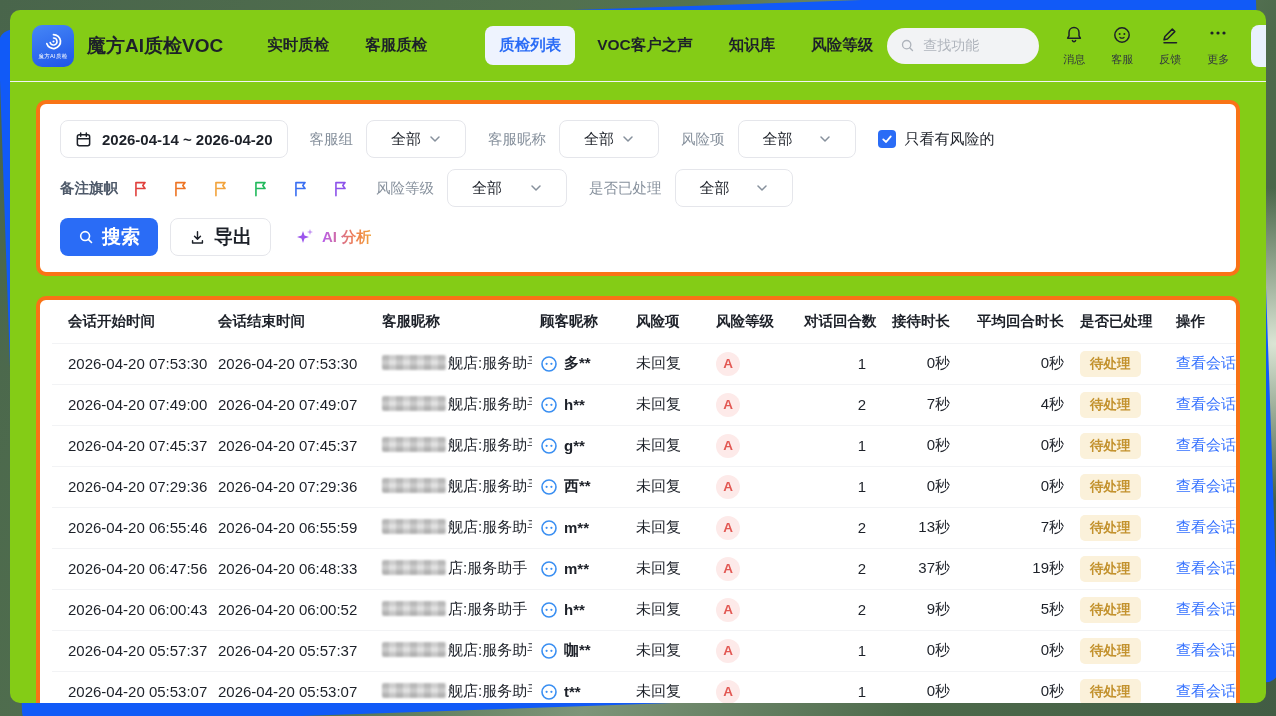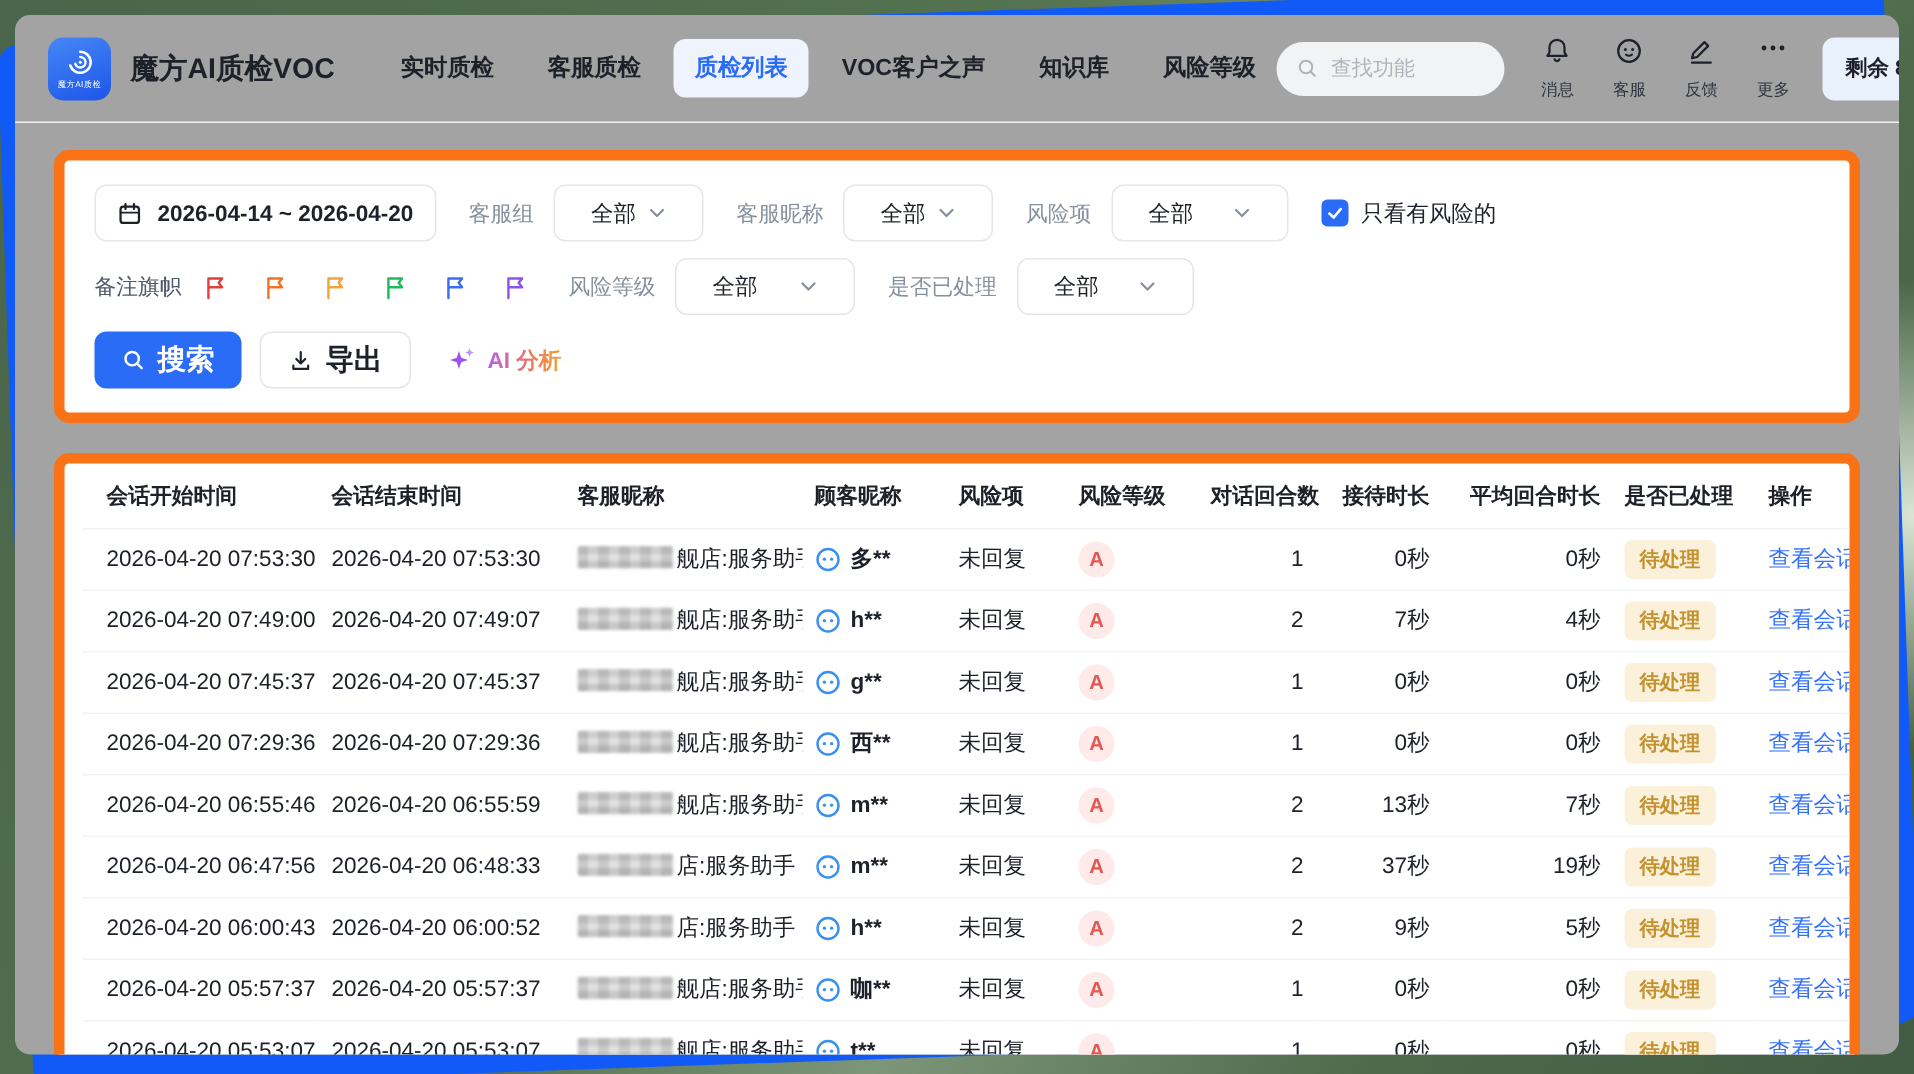--- a/index.html
+++ b/index.html
@@ -9,46 +9,46 @@
   
   .bg { position:absolute; inset:0;
     background:
       radial-gradient(ellipse 420px 260px at 100% 48%, rgba(226,236,220,.95) 0%, rgba(226,236,220,0) 60%),
       linear-gradient(118deg,#49654b 0%,#547350 42%,#7d9579 58%,#4d6a4b 78%,#425c44 100%); }
   .blue-card { position:absolute; left:10px; top:8px; width:1258px; height:696px;
     border-radius:14px; transform:rotate(-2deg); }
 
   
   .window { position:absolute; left:10px; top:10px; width:1256px; height:693px;
-    background:#a3a3a3; border-radius:10px; overflow:hidden; }
+    background:#84cc16; border-radius:10px; overflow:hidden; }
 
   
   .navbar { height:72px; display:flex; align-items:center; padding:0 0 0 22px; border-bottom:1px solid #f2f3f5; }
   .logo { width:42px; height:42px; border-radius:10px; flex:0 0 auto;
     background:linear-gradient(160deg,#4687f6 0%,#1d55e9 100%);
     display:flex; flex-direction:column; align-items:center; justify-content:center; gap:1px; }
   .logo svg { display:block; }
   .logo-text { color:#fff; font-size:5.5px; letter-spacing:.3px; white-space:nowrap; }
   .app-title { font-size:19px; font-weight:700; color:#1d2129; margin:0 30px 0 13px; white-space:nowrap; }
   .nav { display:flex; align-items:center; gap:8px; }
   .nav-item { padding:9px 14px; font-size:15.5px; font-weight:600; color:#1d2129; border-radius:8px; cursor:pointer; white-space:nowrap; }
-  .nav-item.active { color:#2a6cf6; background:#eef3fe; }
+  .nav-item.active { color:#2a6cf6; background:#eef3fe;margin-left:36px; }
   .nav-search { margin-left:auto; width:152px; height:36px; background:#f2f3f5; border-radius:18px;
     display:flex; align-items:center; gap:8px; padding:0 13px; flex:0 0 auto; }
   .nav-search span { color:#afb4bc; font-size:14px; }
   .utils { display:flex; align-items:flex-start; gap:26px; margin:0 10px 0 24px; }
   .util { display:flex; flex-direction:column; align-items:center; gap:3px; cursor:pointer; }
   .util-label { font-size:11px; color:#31373f; white-space:nowrap; }
   .trial { height:42px; background:#e9f1fd; border-radius:8px 0 0 8px; display:flex; align-items:center;
     padding:0 20px 0 15px; margin-left:12px; flex:0 0 auto; }
   .trial-text { font-size:14.5px; color:#1d2129; font-weight:600; white-space:nowrap; }
 
   
   .main { padding:18px 26px; }
-  .card { border:7px solid #f97316; border-radius:10px; background:#fff; }
+  .card { border:4px solid #f97316; border-radius:10px; background:#fff; }
   .filter-card { padding:16px 20px; display:flex; flex-direction:column; gap:11px; }
   .frow { display:flex; align-items:center; }
   .fgroup { display:flex; align-items:center; gap:13px; margin-right:22px; }
   .flabel { color:#86909c; font-size:14.5px; white-space:nowrap; }
   .ctrl { height:38px; border:1px solid #e5e6eb; border-radius:8px; background:#fff; display:flex; align-items:center; cursor:pointer; }
   .date-ctrl { padding:0 14px; gap:10px; font-size:15px; font-weight:600; color:#1d2129; white-space:nowrap; }
   .select { padding:0 24px; justify-content:space-between; font-size:15px; color:#1d2129; font-weight:500; }
   .w100 { width:100px; } .w118 { width:118px; } .w120 { width:120px; }
   .checkbox { width:18px; height:18px; border-radius:4px; background:#2a6cf6; display:flex; align-items:center; justify-content:center; cursor:pointer; }
   .check-label { font-size:15px; color:#1d2129; white-space:nowrap; }
@@ -210,21 +210,21 @@
             <svg width="12" height="12" viewBox="0 0 16 16">
                 <polyline points="3,8.5 6.8,12 13,4.5" fill="none" stroke="#fff" stroke-width="2.4" stroke-linecap="round" stroke-linejoin="round"></polyline>
               </svg>
           </div>
           <span class="check-label">只看有风险的</span>
         </div>
       </div>
 
       <div class="frow">
         <div class="fgroup" style="margin-right:26px;">
-          <span class="flabel" style="color:#4e5969;">备注旗帜</span>
+          <span class="flabel" style="color:#4e5969;font-weight:bold;">备注旗帜</span>
           <div class="flags" id="flagList">
   <span class="flag">
     <svg width="19" height="19" viewBox="0 0 20 20">
       <path d="M5.2 17.5V3.8h9.6l-2.4 3.1 2.4 3.1H5.2" fill="none" stroke-width="1.7" stroke-linecap="round" stroke-linejoin="round" stroke="#e0413d"></path>
     </svg>
   </span>
 
   <span class="flag">
     <svg width="19" height="19" viewBox="0 0 20 20">
       <path d="M5.2 17.5V3.8h9.6l-2.4 3.1 2.4 3.1H5.2" fill="none" stroke-width="1.7" stroke-linecap="round" stroke-linejoin="round" stroke="#ed7424"></path>

